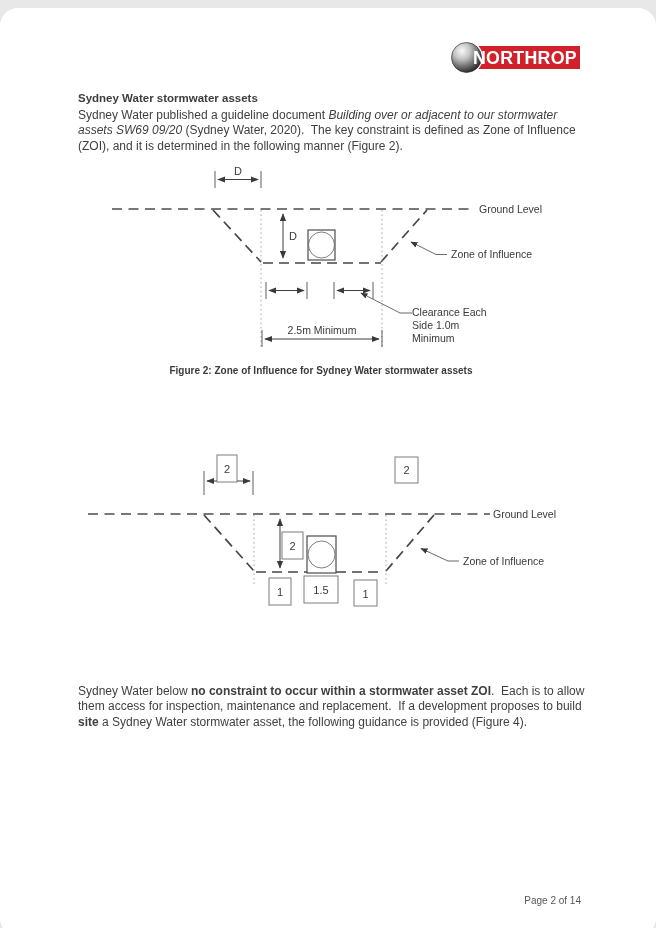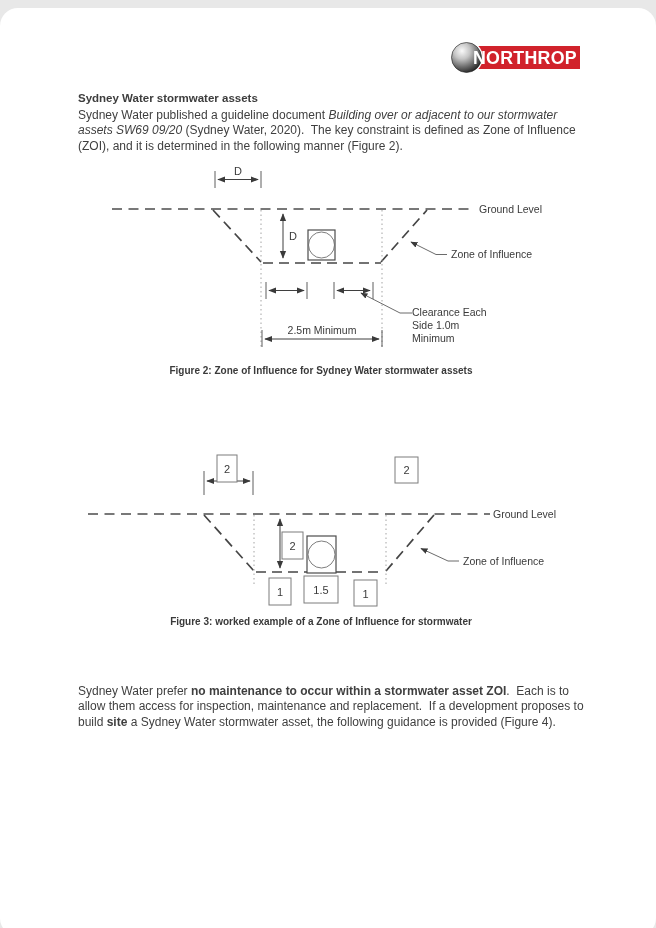--- a/index.html
+++ b/index.html
@@ -143,18 +143,18 @@
     <text class="num" x="200" y="142" text-anchor="middle">1</text>
     <rect class="box" x="224" y="122" width="34" height="27"></rect>
     <text class="num" x="241" y="140" text-anchor="middle">1.5</text>
     <rect class="box" x="274" y="126" width="23" height="26"></rect>
     <text class="num" x="285.5" y="144" text-anchor="middle">1</text>
 
     <path class="ldr" d="M379,107 L368,107 L341,94.5" marker-end="url(#ah3)"></path>
     <text x="383" y="111">Zone of Influence</text>
   </svg>
 
-  <div class="abs caption" style="left:78px;top:608px;">Figure 3: worked example of a Zone of Influence for stormwater</div>
 
-  <div class="abs para" style="left:78px;top:676px;"><span>Sydney Water prefer </span><b>no maintenance to occur within a stormwater asset ZOI</b><span>.  Each is to allow them access for inspection, maintenance and replacement.  If a development proposes to build </span><b>site</b><span> a Sydney Water stormwater asset, the following guidance is provided (Figure 4).</span></div>
+  <div class="abs para" style="left:78px;top:676px;"><span>Sydney Water below </span><b>no constraint to occur within a stormwater asset ZOI</b><span>.  Each is to allow them access for inspection, maintenance and replacement.  If a development proposes to build </span><b>site</b><span> a Sydney Water stormwater asset, the following guidance is provided (Figure 4).</span></div>
 
+  <div class="abs footer" style="left:78px;top:887px;">Page 2 of 14</div>
 
 </div>
 
 </body></html>

